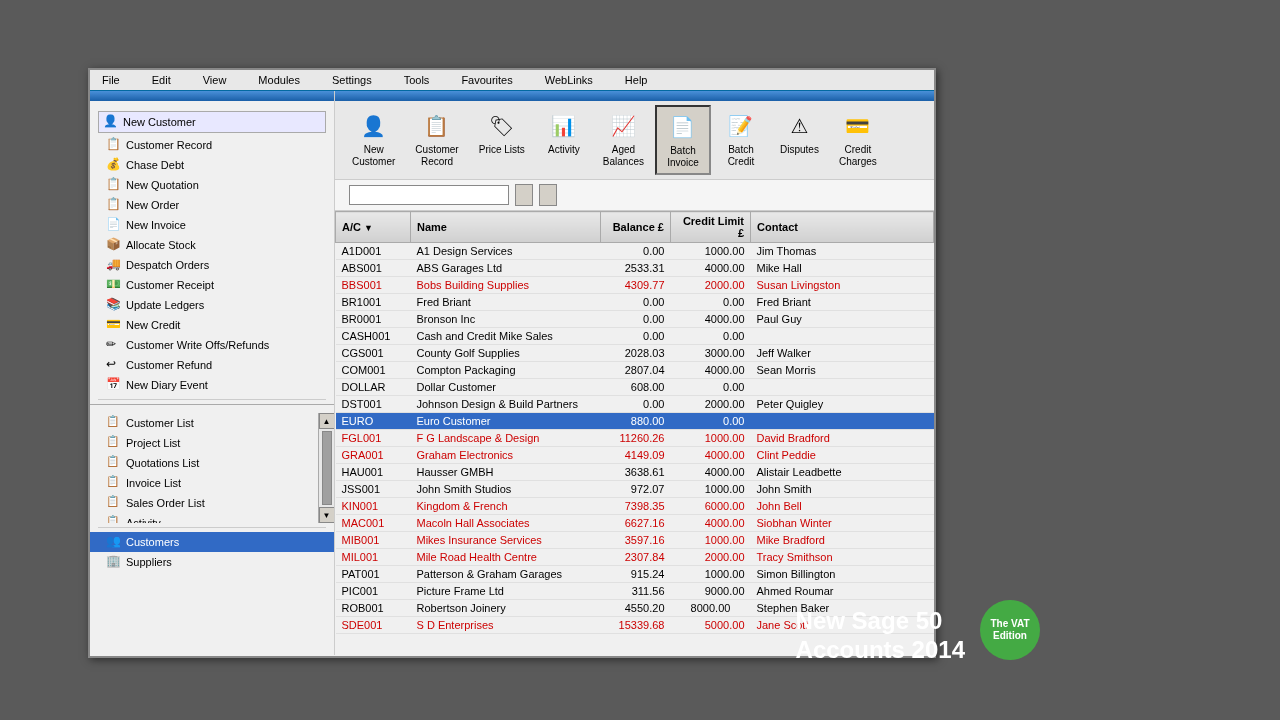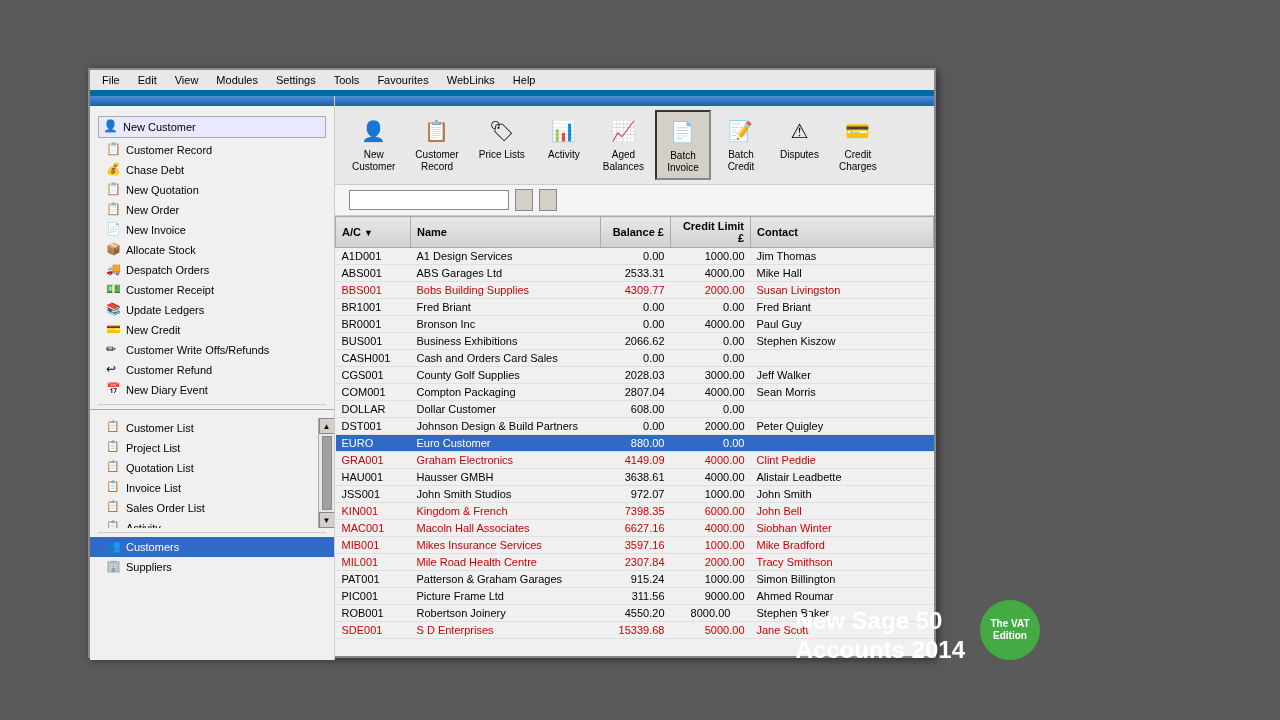--- a/index.html
+++ b/index.html
@@ -18,24 +18,24 @@
       top: 68px;
       width: 848px;
       height: 590px;
       background: #f0f0f0;
       border: 2px solid #888;
       box-shadow: 2px 2px 8px rgba(0,0,0,0.5);
     }
     
     .menu-bar {
       background: #e8e8e8;
-      border-bottom: 6px solid #0369a1;
+      border-bottom: 1px solid #0369a1;
       padding: 2px 4px;
       display: flex;
-      gap: 2px;
+      gap: 16px;
     }
     .menu-item {
       padding: 2px 8px;
       cursor: pointer;
       color: #000;
       font-size: 11px;
     }
 
     
     .main-content {
@@ -346,21 +346,21 @@
               <div class="sidebar-item">
                 <span class="icon" style="font-size: 11px;">📋</span>
                 <span>Customer List</span>
               </div>
               <div class="sidebar-item">
                 <span class="icon" style="font-size: 11px;">📋</span>
                 <span>Project List</span>
               </div>
               <div class="sidebar-item">
                 <span class="icon" style="font-size: 11px;">📋</span>
-                <span>Quotation List</span>
+                <span>Quotations List</span>
               </div>
               <div class="sidebar-item">
                 <span class="icon" style="font-size: 11px;">📋</span>
                 <span>Invoice List</span>
               </div>
               <div class="sidebar-item">
                 <span class="icon" style="font-size: 11px;">📋</span>
                 <span>Sales Order List</span>
               </div>
               <div class="sidebar-item">
@@ -480,29 +480,22 @@
                 <td>Fred Briant</td>
               </tr>
               <tr>
                 <td>BR0001</td>
                 <td>Bronson Inc</td>
                 <td style="text-align: right;">0.00</td>
                 <td style="text-align: right;">4000.00</td>
                 <td>Paul Guy</td>
               </tr>
               <tr>
-                <td>BUS001</td>
-                <td>Business Exhibitions</td>
-                <td style="text-align: right;">2066.62</td>
-                <td style="text-align: right;">0.00</td>
-                <td>Stephen Kiszow</td>
-              </tr>
-              <tr>
                 <td>CASH001</td>
-                <td>Cash and Orders Card Sales</td>
+                <td>Cash and Credit Mike Sales</td>
                 <td style="text-align: right;">0.00</td>
                 <td style="text-align: right;">0.00</td>
                 <td></td>
               </tr>
               <tr>
                 <td>CGS001</td>
                 <td>County Golf Supplies</td>
                 <td style="text-align: right;">2028.03</td>
                 <td style="text-align: right;">3000.00</td>
                 <td>Jeff Walker</td>
@@ -527,20 +520,27 @@
                 <td style="text-align: right;">0.00</td>
                 <td style="text-align: right;">2000.00</td>
                 <td>Peter Quigley</td>
               </tr>
               <tr class="row-selected">
                 <td>EURO</td>
                 <td>Euro Customer</td>
                 <td style="text-align: right;">880.00</td>
                 <td style="text-align: right;">0.00</td>
                 <td></td>
+              </tr>
+              <tr class="row-overdue">
+                <td>FGL001</td>
+                <td>F G Landscape &amp; Design</td>
+                <td style="text-align: right;">11260.26</td>
+                <td style="text-align: right;">1000.00</td>
+                <td>David Bradford</td>
               </tr>
               <tr class="row-overdue">
                 <td>GRA001</td>
                 <td>Graham Electronics</td>
                 <td style="text-align: right;">4149.09</td>
                 <td style="text-align: right;">4000.00</td>
                 <td>Clint Peddie</td>
               </tr>
               <tr>
                 <td>HAU001</td>

